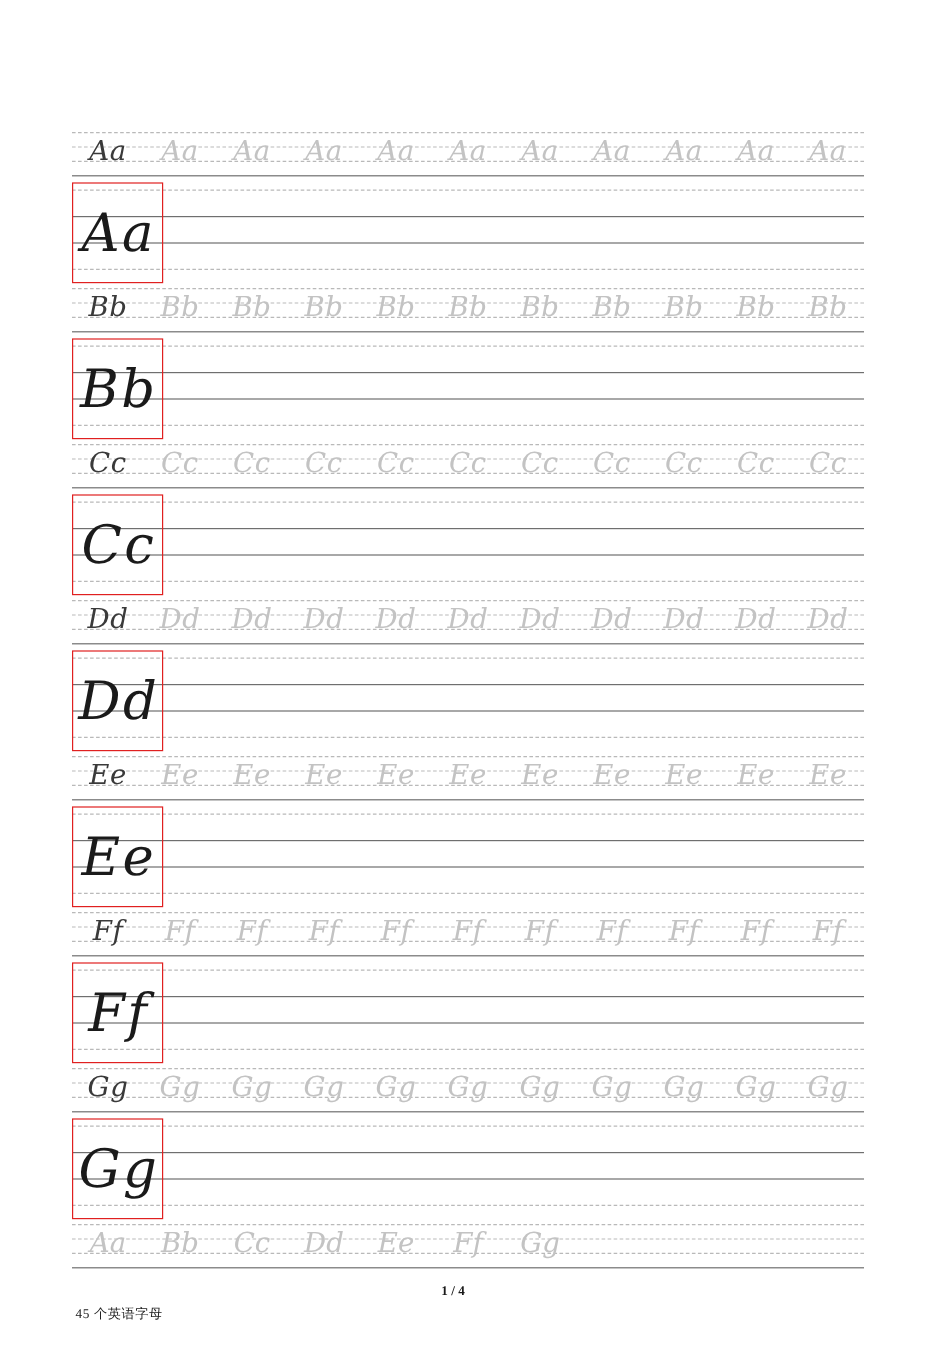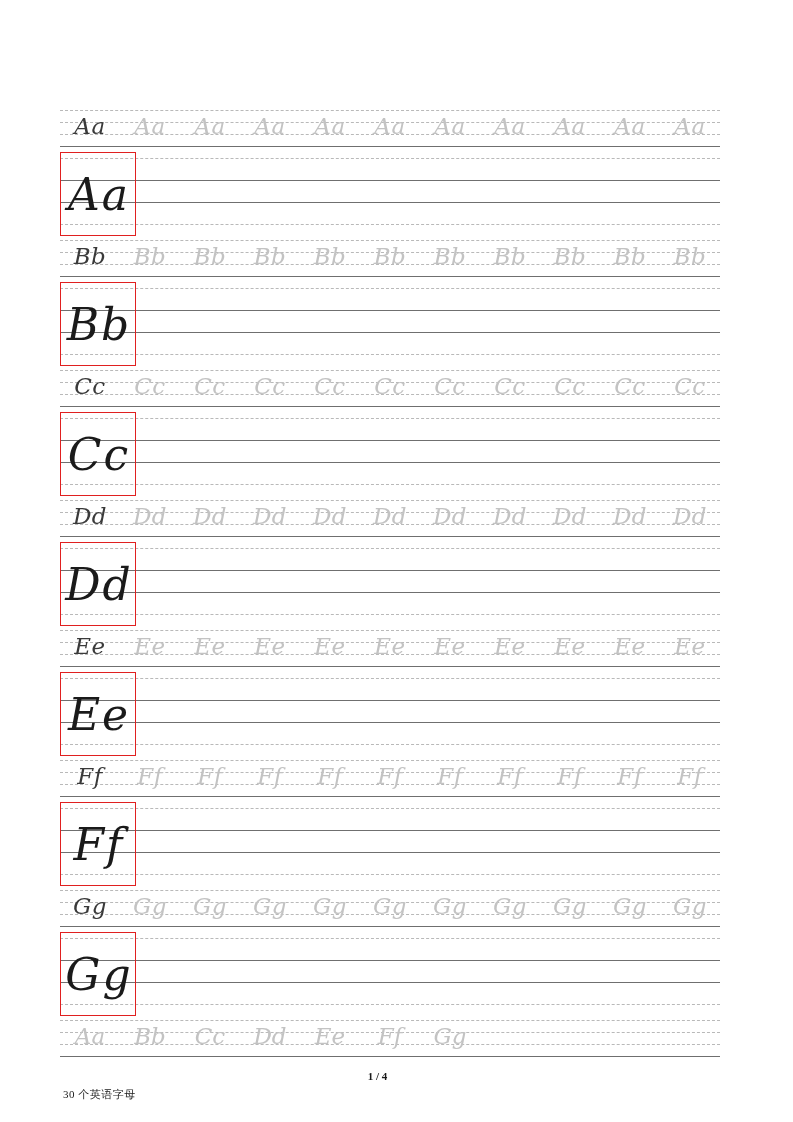--- a/index.html
+++ b/index.html
@@ -411,15 +411,15 @@
         <div class="cell"></div>
         <div class="cell"></div>
         <div class="cell"></div>
         <div class="cell"></div>
       </div>
     </div>
 
   </div>
 
   <div class="page-number">1 / 4</div>
-  <div class="footer-note">30 个英语字母</div>
+  <div class="footer-note">45 个英语字母</div>
 
 </div>
 
 </body></html>

